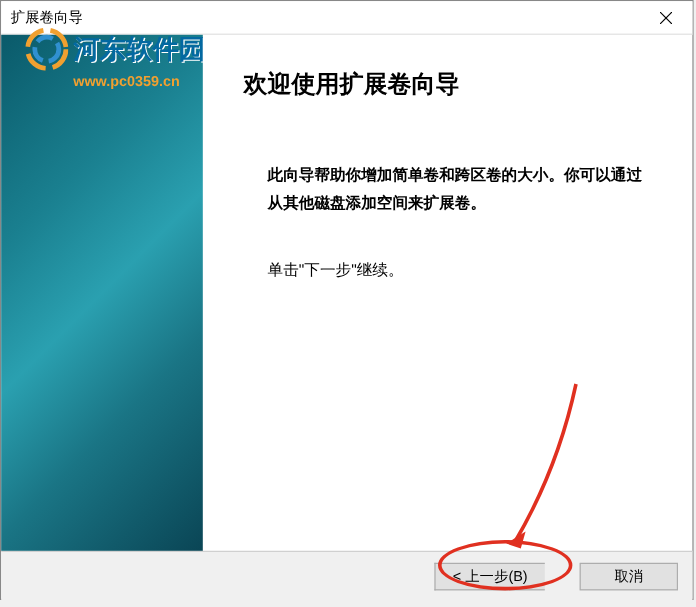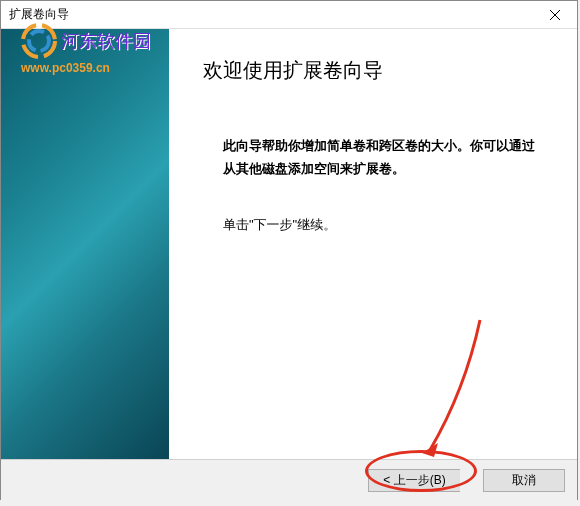--- a/index.html
+++ b/index.html
@@ -64,42 +64,43 @@
       gap: 4px;
     }
     
     .watermark-circle {
       width: 36px;
       height: 36px;
       position: relative;
     }
     
     .watermark-brand {
-      font-size: 18px;
-      font-weight: normal;
-      color: #6d28d9;
+      font-size: 22px;
+      font-weight: bold;
+      color: #0369a1;
       text-shadow: 1px 1px 0 #fff;
     }
     
     .watermark-url {
       font-size: 12px;
       color: #f0a030;
       margin-top: 2px;
+      margin-left: 40px;
       font-weight: bold;
     }
     
     .main {
       flex: 1;
       padding: 28px 30px 20px 30px;
       position: relative;
     }
     
     .heading {
       font-size: 20px;
-      font-weight: 400;
+      font-weight: 700;
       color: #000;
       margin-bottom: 50px;
       margin-left: 4px;
     }
     
     .desc {
       font-size: 13px;
       color: #000;
       line-height: 1.8;
       margin-bottom: 35px;
@@ -115,40 +116,40 @@
     }
     
     .footer {
       height: 42px;
       background: #f0f0f0;
       border-top: 1px solid #d0d0d0;
       display: flex;
       align-items: center;
       justify-content: flex-end;
       padding-right: 12px;
-      gap: 20px;
+      gap: 7px;
     }
     
     .btn {
       height: 23px;
       padding: 0 14px;
       font-size: 12px;
       background: #e1e1e1;
       border: 1px solid #adadad;
       cursor: pointer;
       font-family: inherit;
       min-width: 92px;
     }
     
     .btn.attached-left {
       border-right: none;
     }
     
     .btn.cancel-btn {
-      margin-left: 3px;
+      margin-left: 22px;
       min-width: 82px;
     }
     
     .annotation-circle {
       position: absolute;
       border: 3px solid #e03020;
       border-radius: 50%;
       pointer-events: none;
       z-index: 50;
       width: 112px;

